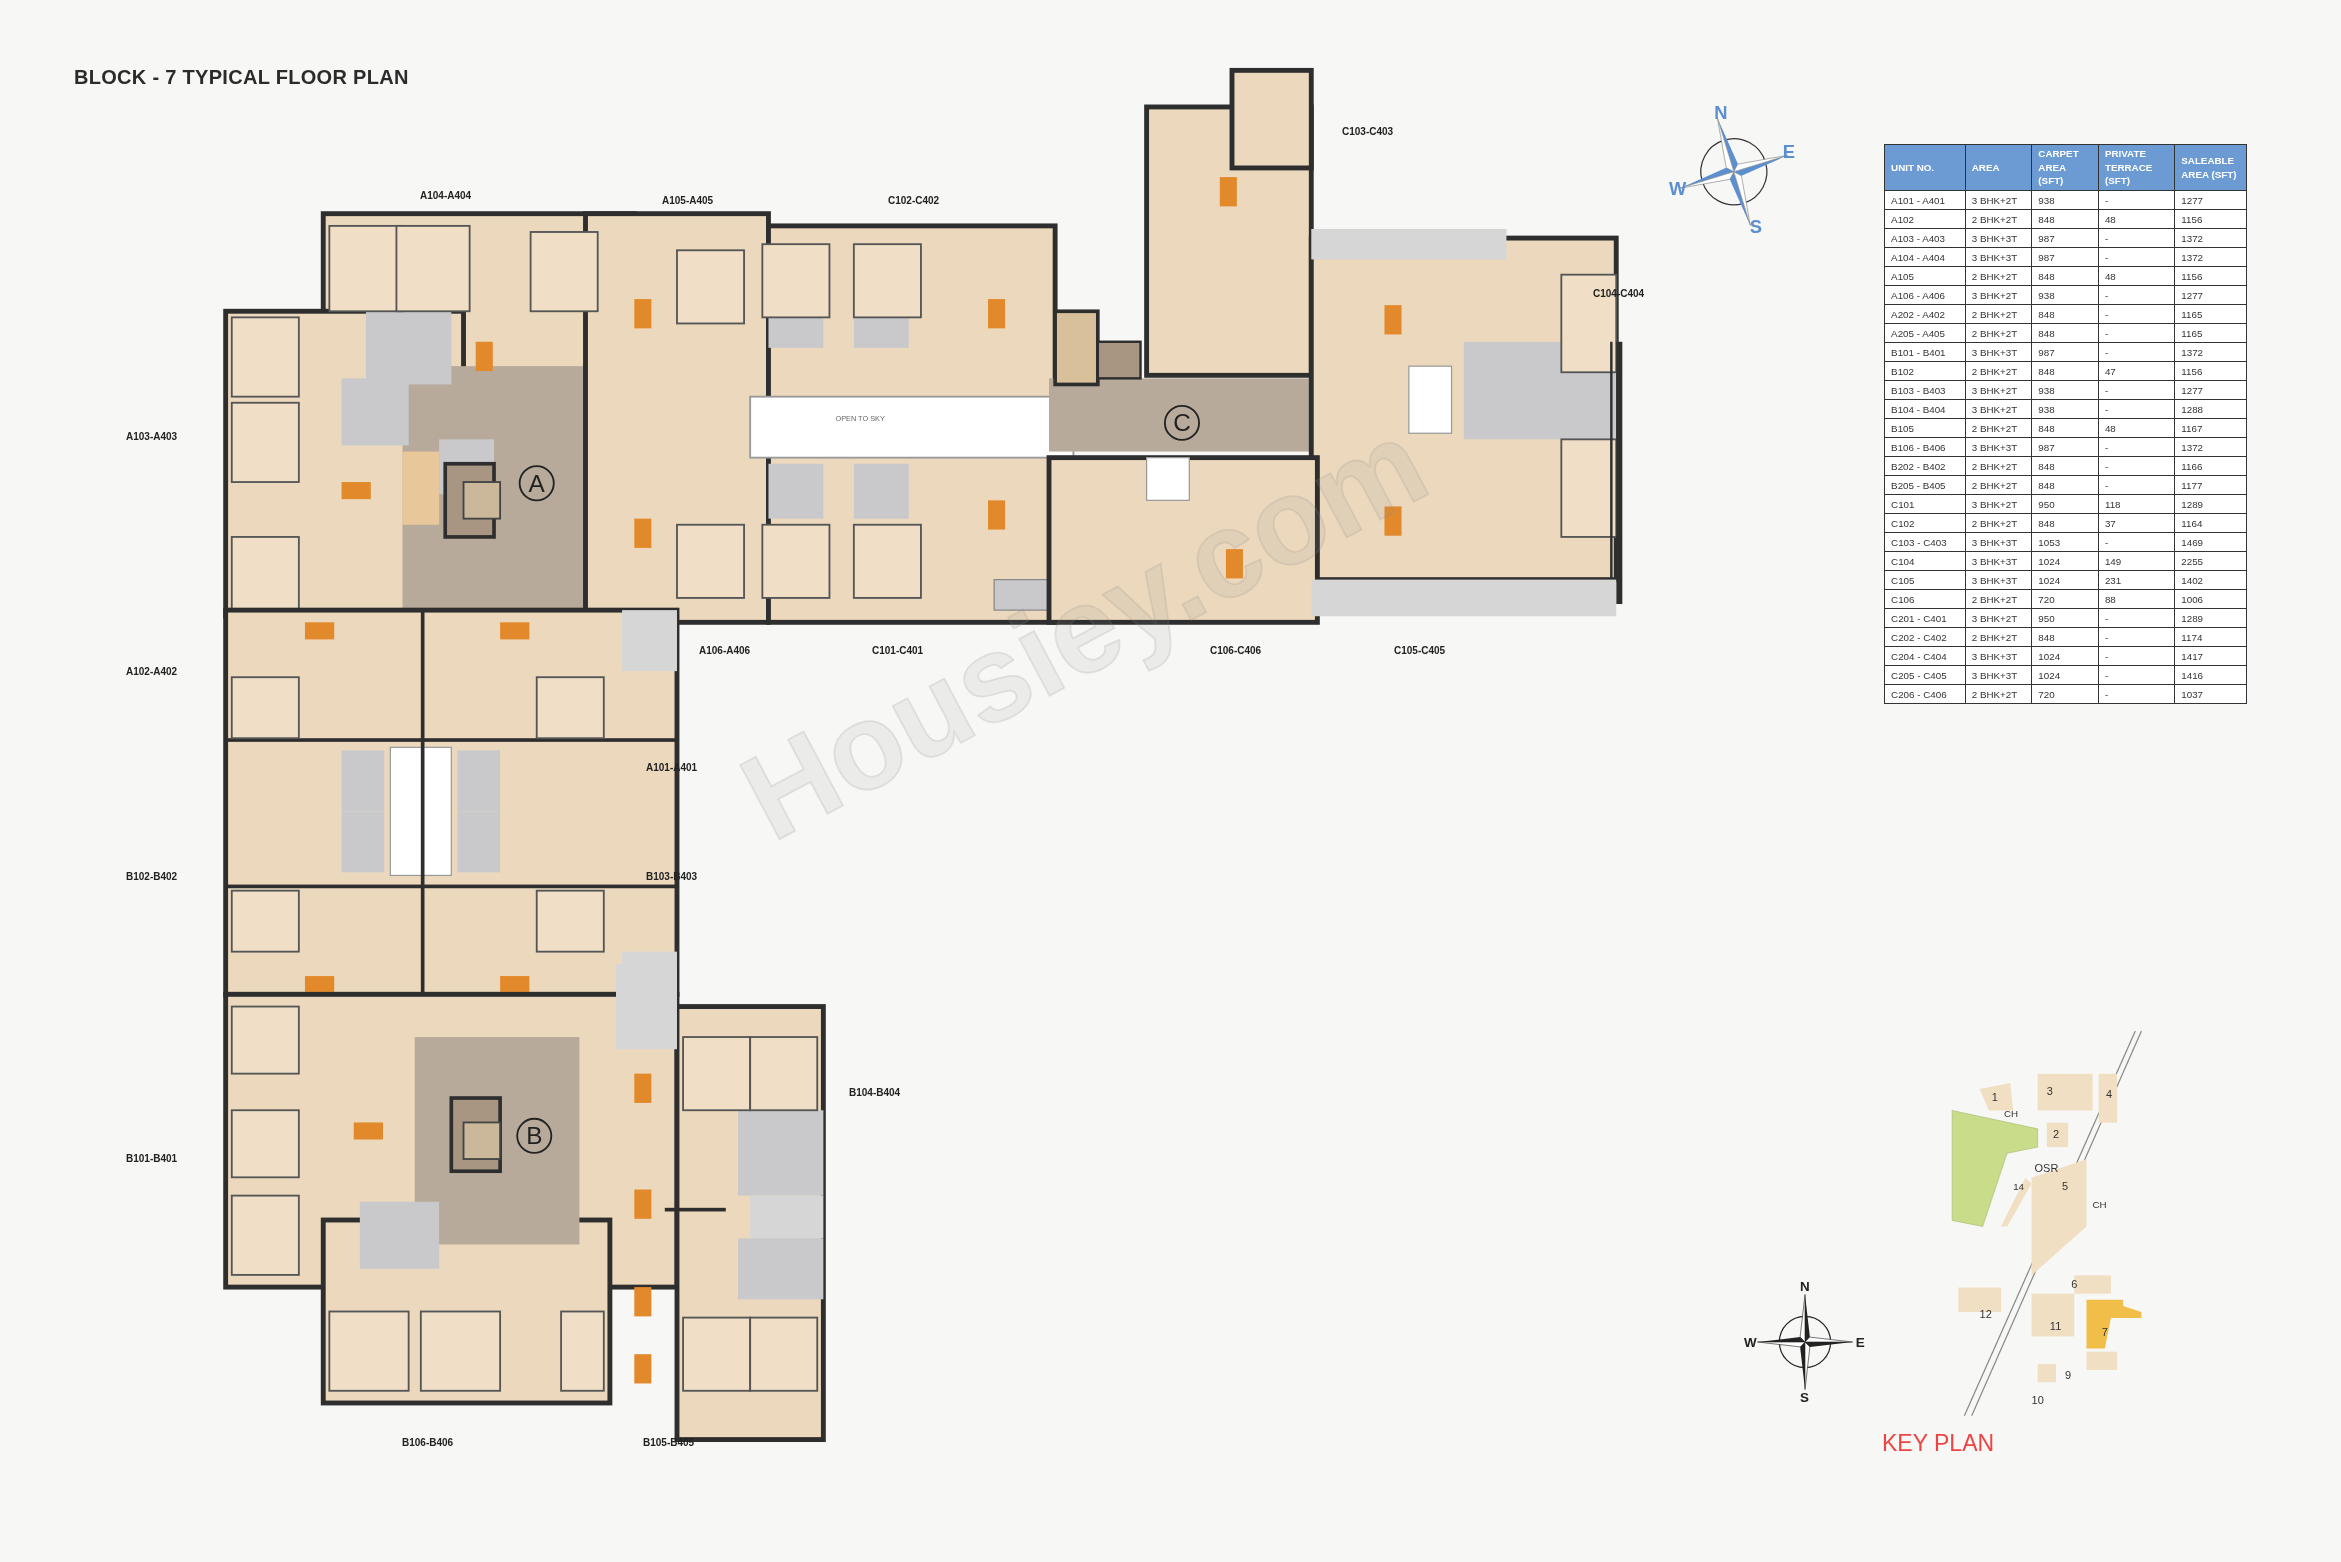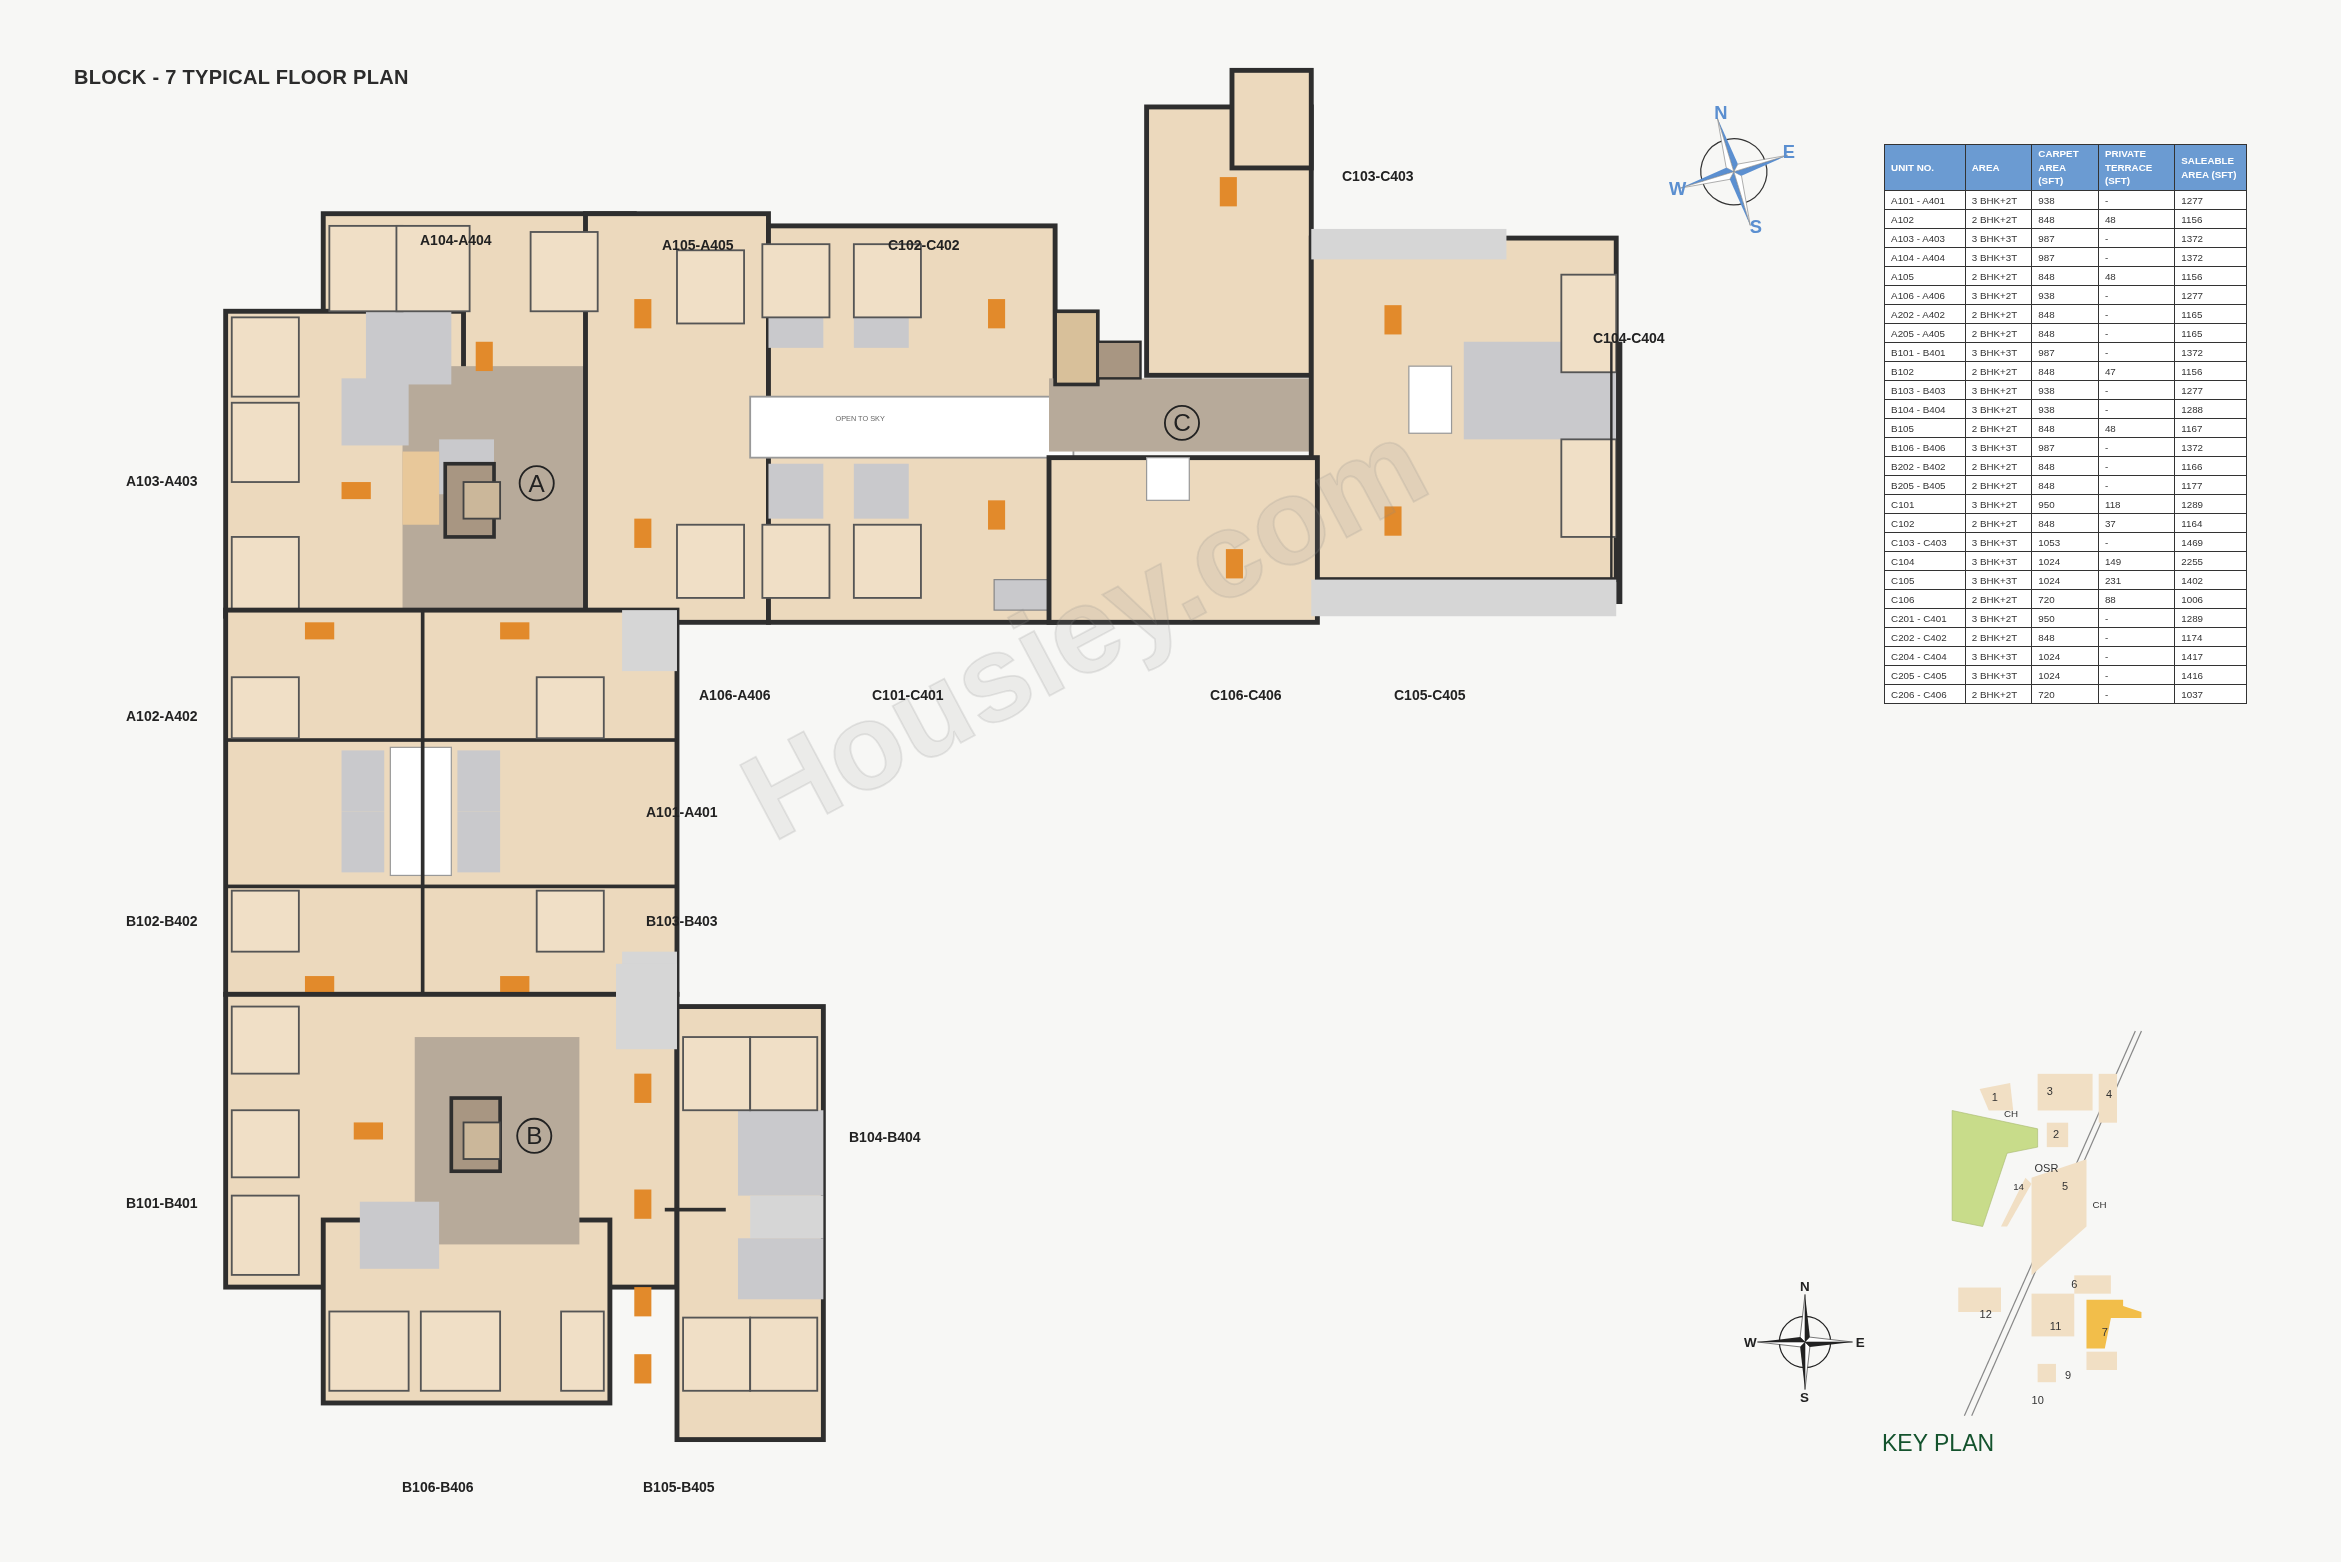--- a/index.html
+++ b/index.html
@@ -1,26 +1,26 @@
 <!DOCTYPE html>
 <html style="font-size:9.8px"><head>
 <meta charset="utf-8">
 <style>
   html,body{margin:0;padding:0;}
   body{width:2342px;height:1563px;background:#f7f7f5;position:relative;overflow:hidden;font-family:"Liberation Sans",sans-serif;color:#2b2b2b;}
   .title{position:absolute;left:74px;top:66px;font-size:20px;font-weight:bold;letter-spacing:0.3px;}
-  .unit-label{position:absolute;font-size:14px;font-weight:bold;color:#222;white-space:nowrap;margin-top:42px;}
+  .unit-label{position:absolute;font-size:10px;font-weight:bold;color:#222;white-space:nowrap;}
   .plan{position:absolute;left:0;top:0;}
   .watermark{position:absolute;left:720px;top:744px;font-size:122px;font-weight:bold;color:rgba(150,150,150,0.12);transform:rotate(-28deg);transform-origin:left top;white-space:nowrap;-webkit-text-stroke:1.8px rgba(140,140,140,0.18);}
   table.area{position:absolute;left:1884px;top:144px;border-collapse:collapse;width:363px;font-size:9.8px;}
   table.area th{background:#6b9bd2;color:#fff;font-weight:bold;text-align:left;padding:2.4px 6.1px;border:0.9px solid #333;font-size:9.8px;line-height:13.4px;vertical-align:middle;}
   table.area td{border:0.9px solid #333;padding:0 6.1px;height:18px;background:#fff;color:#333;font-size:9.8px;}
   .compass{position:absolute;}
   .keyplan{position:absolute;left:1830px;top:1025px;}
-  .keyplan-label{position:absolute;left:1882px;top:1430px;font-size:23px;color:#14532d;}
+  .keyplan-label{position:absolute;left:1882px;top:1430px;font-size:23px;color:#ef4444;}
 </style>
 </head>
 <body>
 
 <div class="title">BLOCK - 7 TYPICAL FLOOR PLAN</div>
 
 <svg class="plan" width="2342" height="1563" viewBox="0 0 3840 2562">
   <defs>
     <pattern id="roomtex" width="40" height="40" patternUnits="userSpaceOnUse">
       <rect width="40" height="40" fill="#ecd9bd"></rect>

